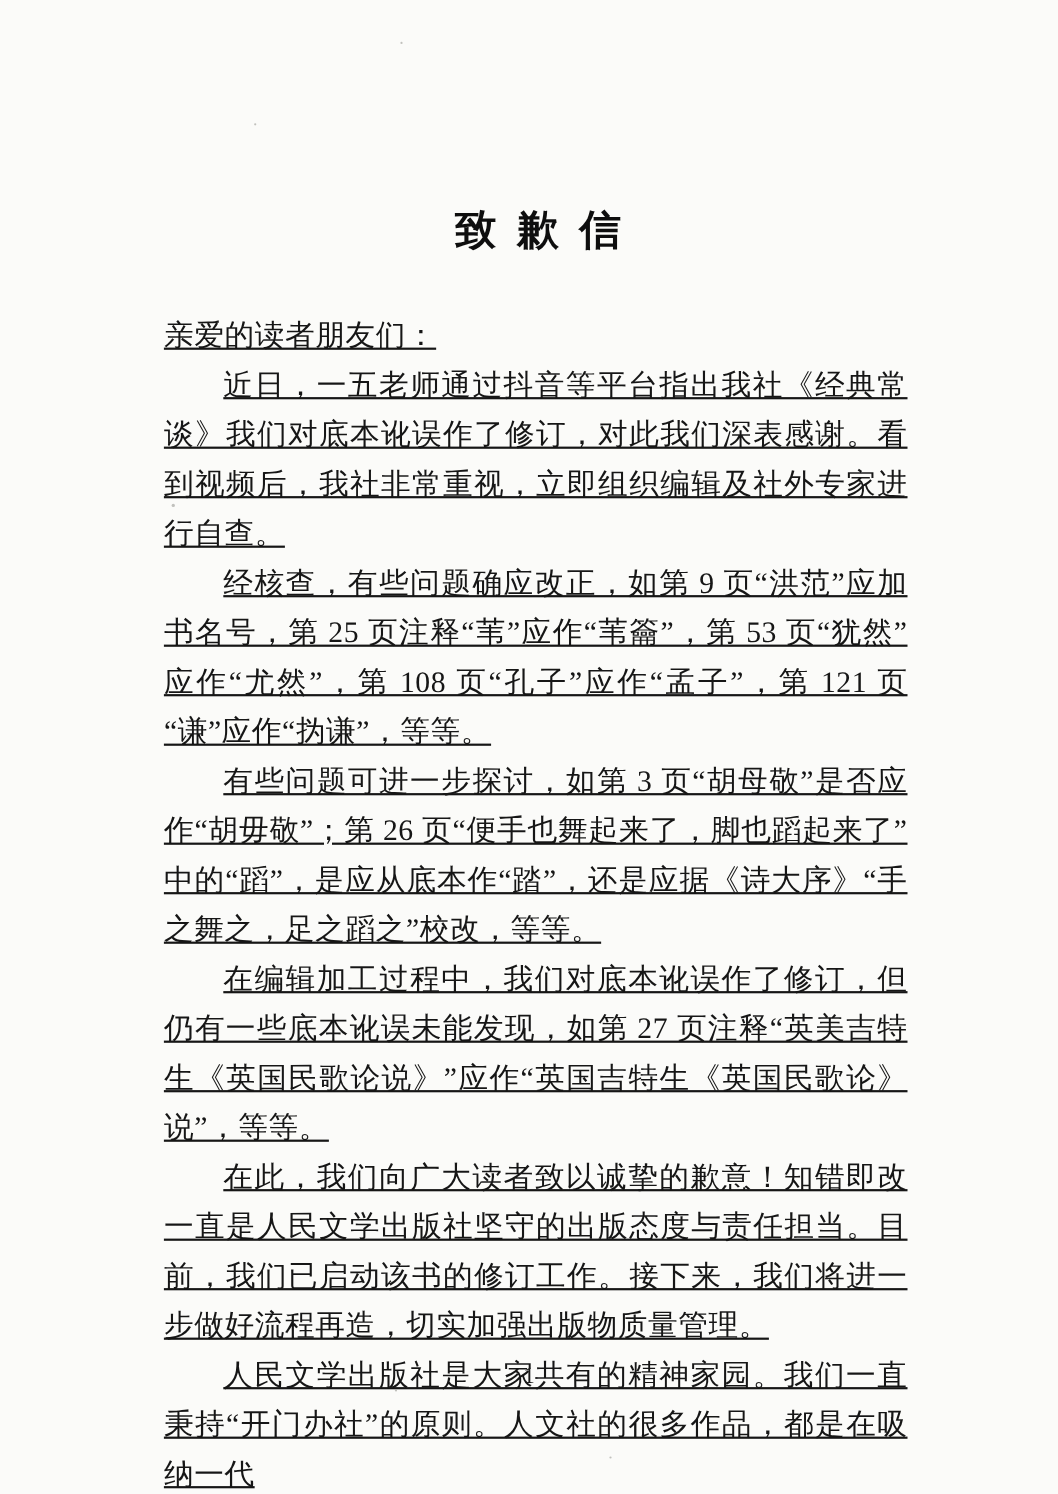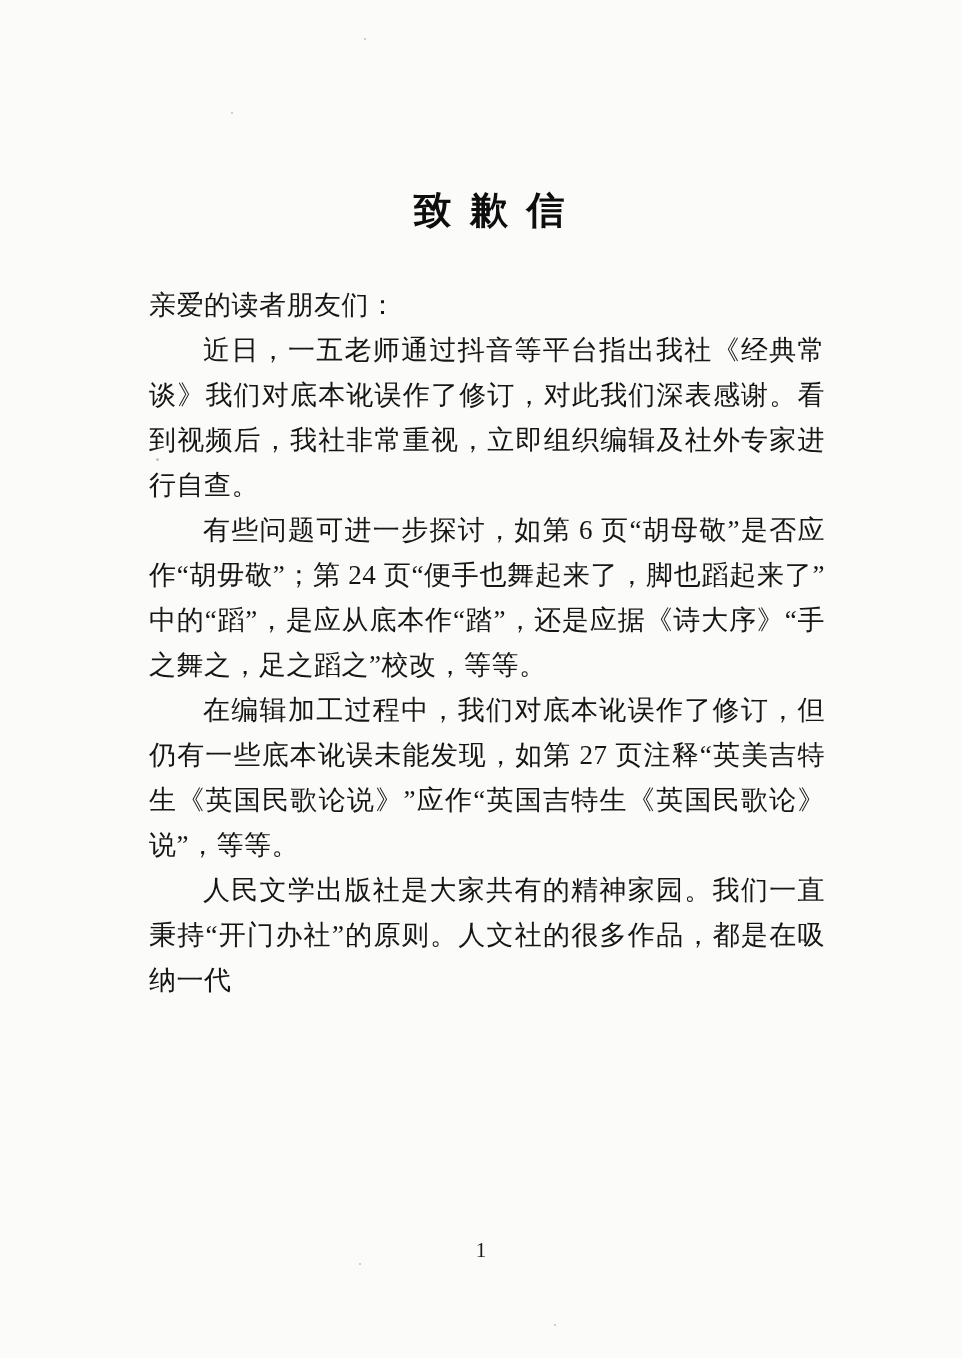--- a/index.html
+++ b/index.html
@@ -35,20 +35,21 @@
     top: 283px;
     left: 149px;
     width: 676px;
     font-size: 27px;
     line-height: 45px;
     text-align: justify;
     letter-spacing: 0.5px;
   }
   .content p {
     margin: 0;
+    text-decoration: underline;
   }
   .salutation {
     text-indent: 0;
   }
   .para {
     text-indent: 2em;
   }
   .page-number {
     position: absolute;
     top: 1237px;
@@ -74,22 +75,24 @@
 </head>
 <body>
 
 <div class="page">
 
   <h1 class="doc-title">致 歉 信</h1>
 
   <div class="content">
     <p class="salutation">亲爱的读者朋友们：</p>
     <p class="para">近日，一五老师通过抖音等平台指出我社《经典常谈》我们对底本讹误作了修订，对此我们深表感谢。看到视频后，我社非常重视，立即组织编辑及社外专家进行自查。</p>
-    <p class="para">有些问题可进一步探讨，如第 6 页“胡母敬”是否应作“胡毋敬”；第 24 页“便手也舞起来了，脚也蹈起来了”中的“蹈”，是应从底本作“踏”，还是应据《诗大序》“手之舞之，足之蹈之”校改，等等。</p>
+    <p class="para">经核查，有些问题确应改正，如第 9 页“洪范”应加书名号，第 25 页注释“苇”应作“苇籥”，第 53 页“犹然”应作“尤然”，第 108 页“孔子”应作“孟子”，第 121 页“谦”应作“㧑谦”，等等。</p>
+    <p class="para">有些问题可进一步探讨，如第 3 页“胡母敬”是否应作“胡毋敬”；第 26 页“便手也舞起来了，脚也蹈起来了”中的“蹈”，是应从底本作“踏”，还是应据《诗大序》“手之舞之，足之蹈之”校改，等等。</p>
     <p class="para">在编辑加工过程中，我们对底本讹误作了修订，但仍有一些底本讹误未能发现，如第 27 页注释“英美吉特生《英国民歌论说》”应作“英国吉特生《英国民歌论》说”，等等。</p>
+    <p class="para">在此，我们向广大读者致以诚挚的歉意！知错即改一直是人民文学出版社坚守的出版态度与责任担当。目前，我们已启动该书的修订工作。接下来，我们将进一步做好流程再造，切实加强出版物质量管理。</p>
     <p class="para">人民文学出版社是大家共有的精神家园。我们一直秉持“开门办社”的原则。人文社的很多作品，都是在吸纳一代</p>
   </div>
 
   <div class="page-number">1</div>
 
   <span class="speck s1"></span>
   <span class="speck s2"></span>
   <span class="speck s3"></span>
   <span class="speck s4"></span>
   <span class="speck s5"></span>

